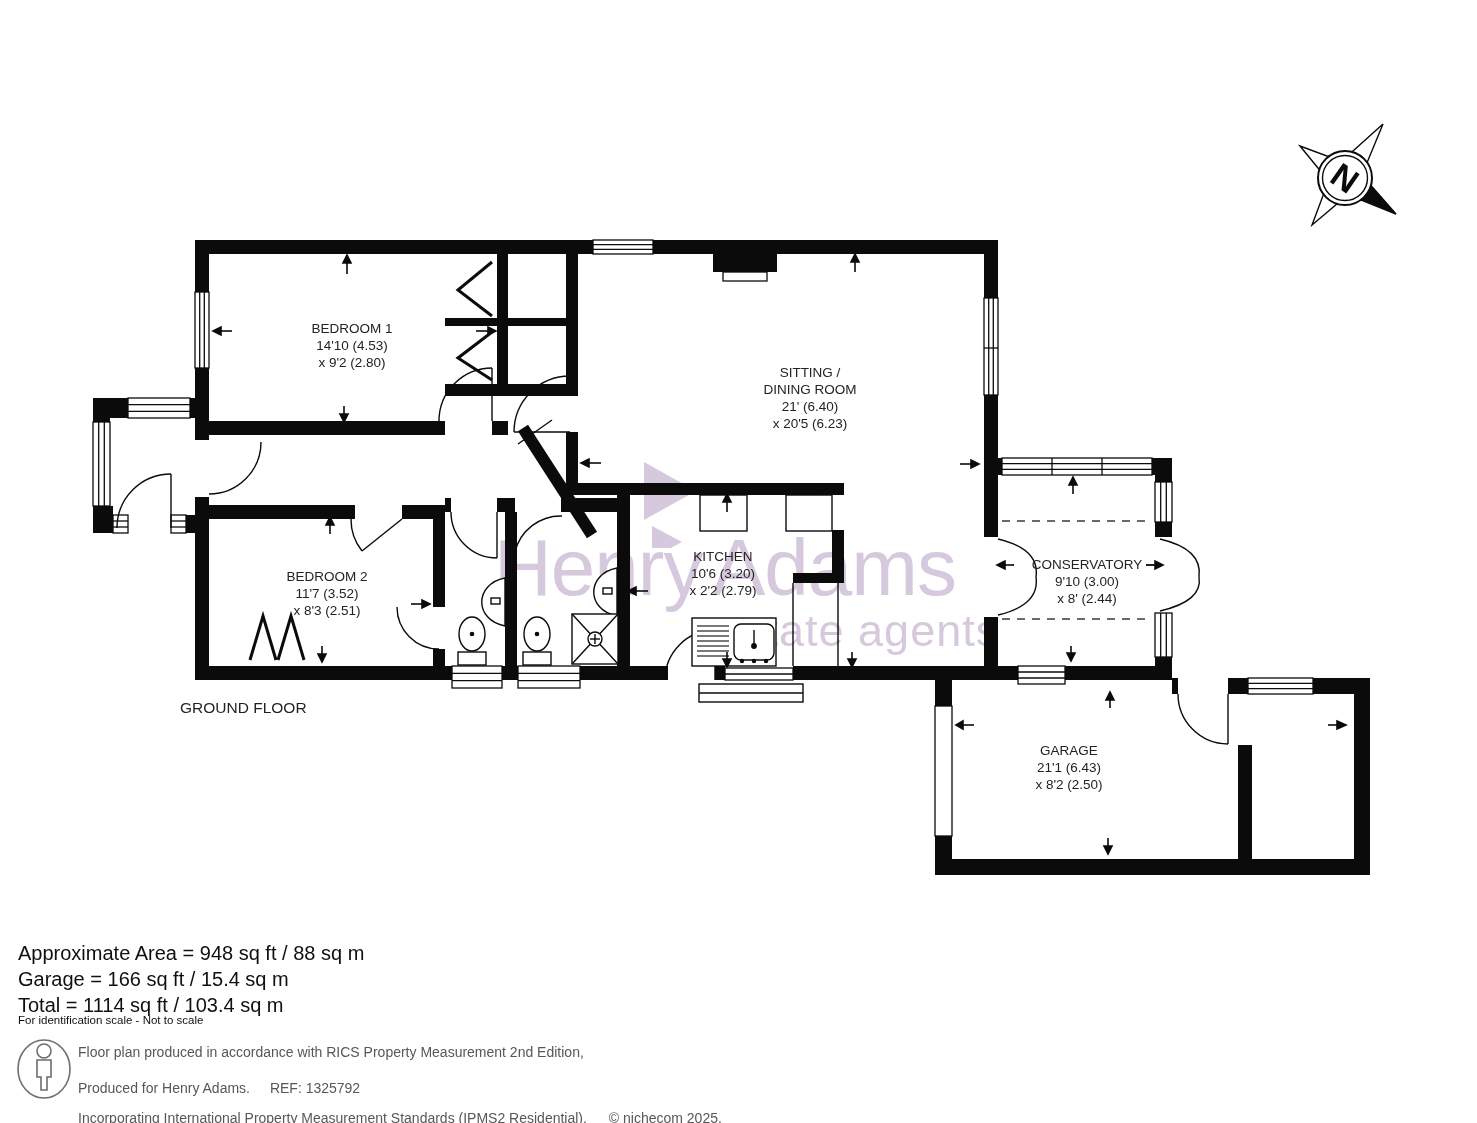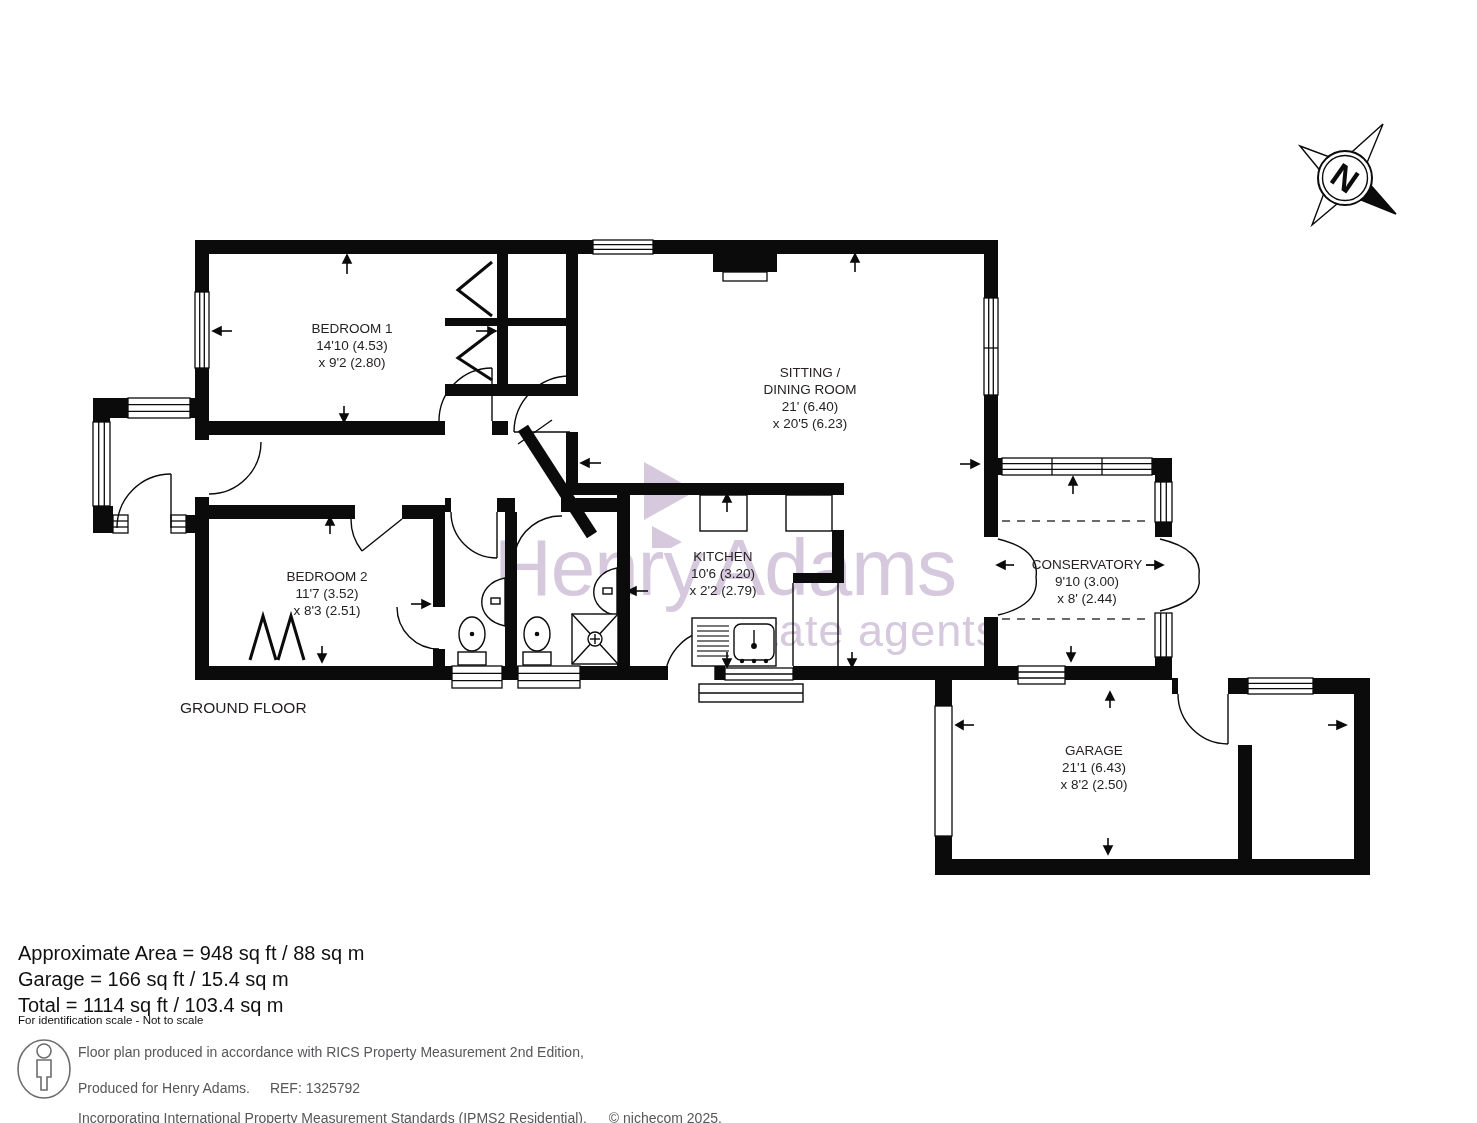--- a/index.html
+++ b/index.html
@@ -322,21 +322,21 @@
     <div>10'6 (3.20)</div>
     <div>x 2'2 (2.79)</div>
   </div>
 
   <div class="room-label" style="left:1087px;top:556px;">
     <div>CONSERVATORY</div>
     <div>9'10 (3.00)</div>
     <div>x 8' (2.44)</div>
   </div>
 
-  <div class="room-label" style="left:1094px;top:742px;">
+  <div class="room-label" style="left:1069px;top:742px;">
     <div>GARAGE</div>
     <div>21'1 (6.43)</div>
     <div>x 8'2 (2.50)</div>
   </div>
 
   <div class="floor-label" style="left:180px;top:699px;">GROUND FLOOR</div>
 
   <div class="area-line" style="top:942px;">Approximate Area = 948 sq ft / 88 sq m</div>
   <div class="area-line" style="top:968px;">Garage = 166 sq ft / 15.4 sq m</div>
   <div class="area-line" style="top:994px;">Total = 1114 sq ft / 103.4 sq m</div>

